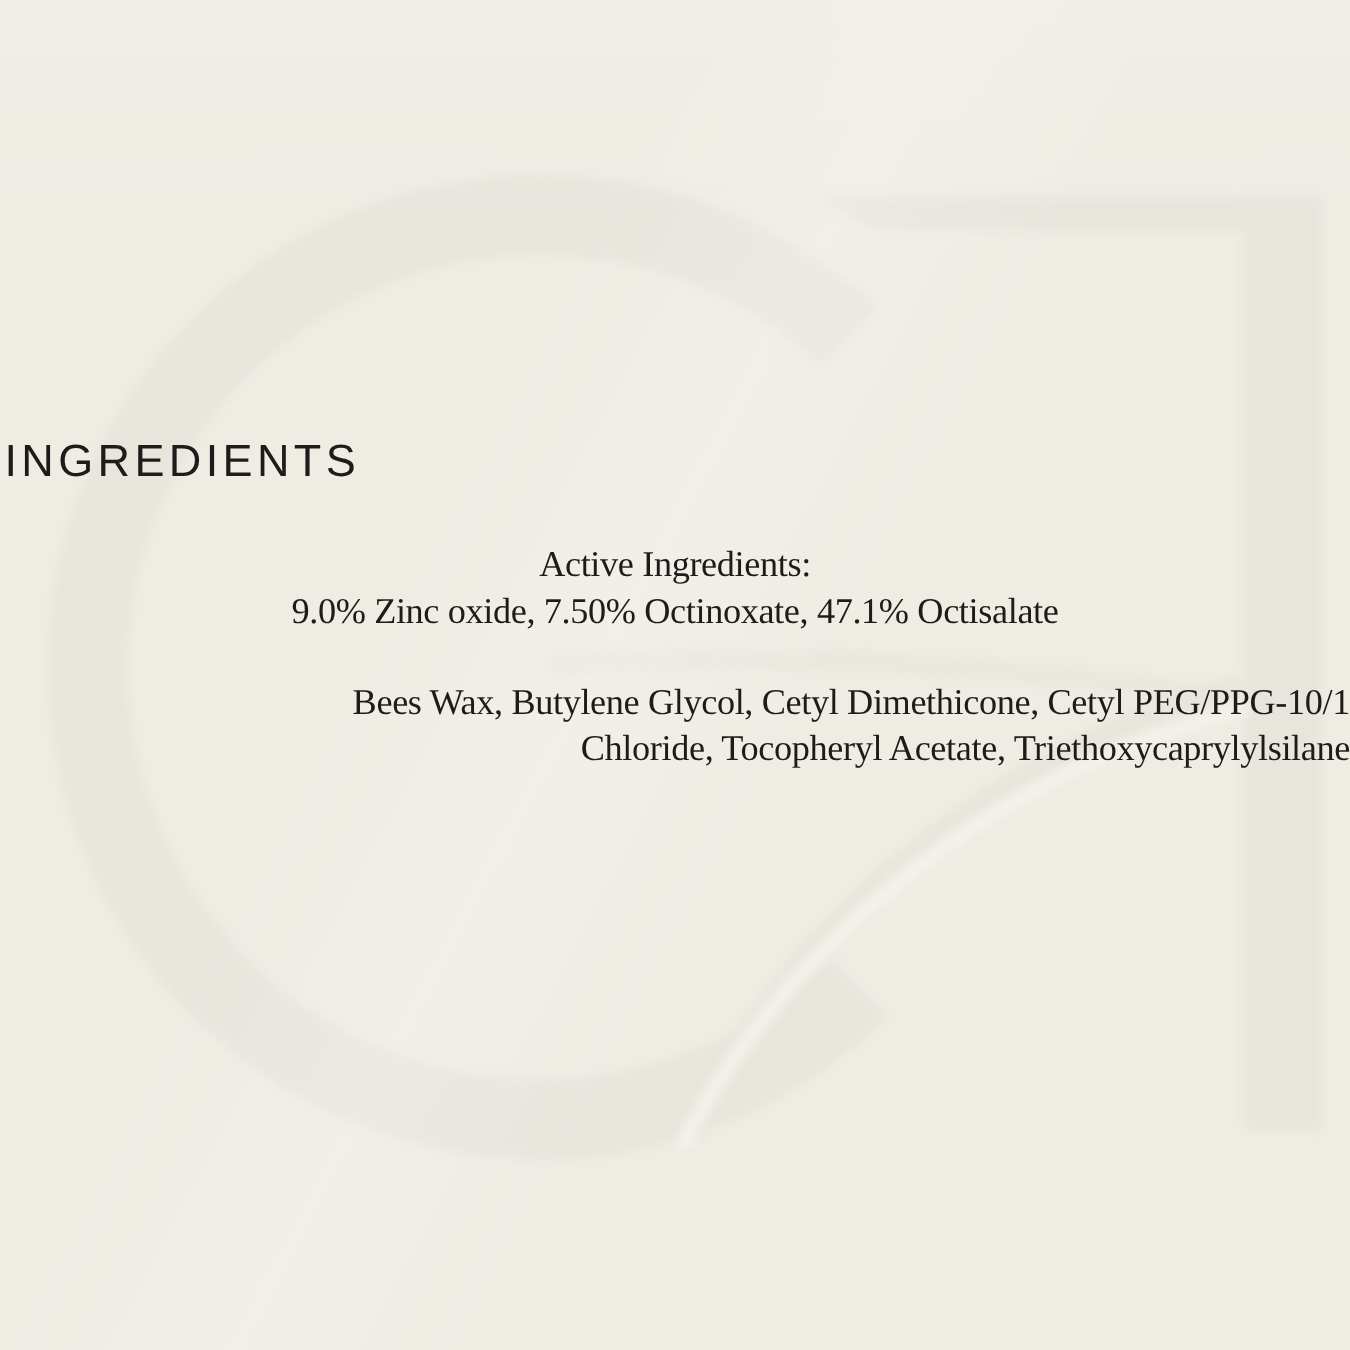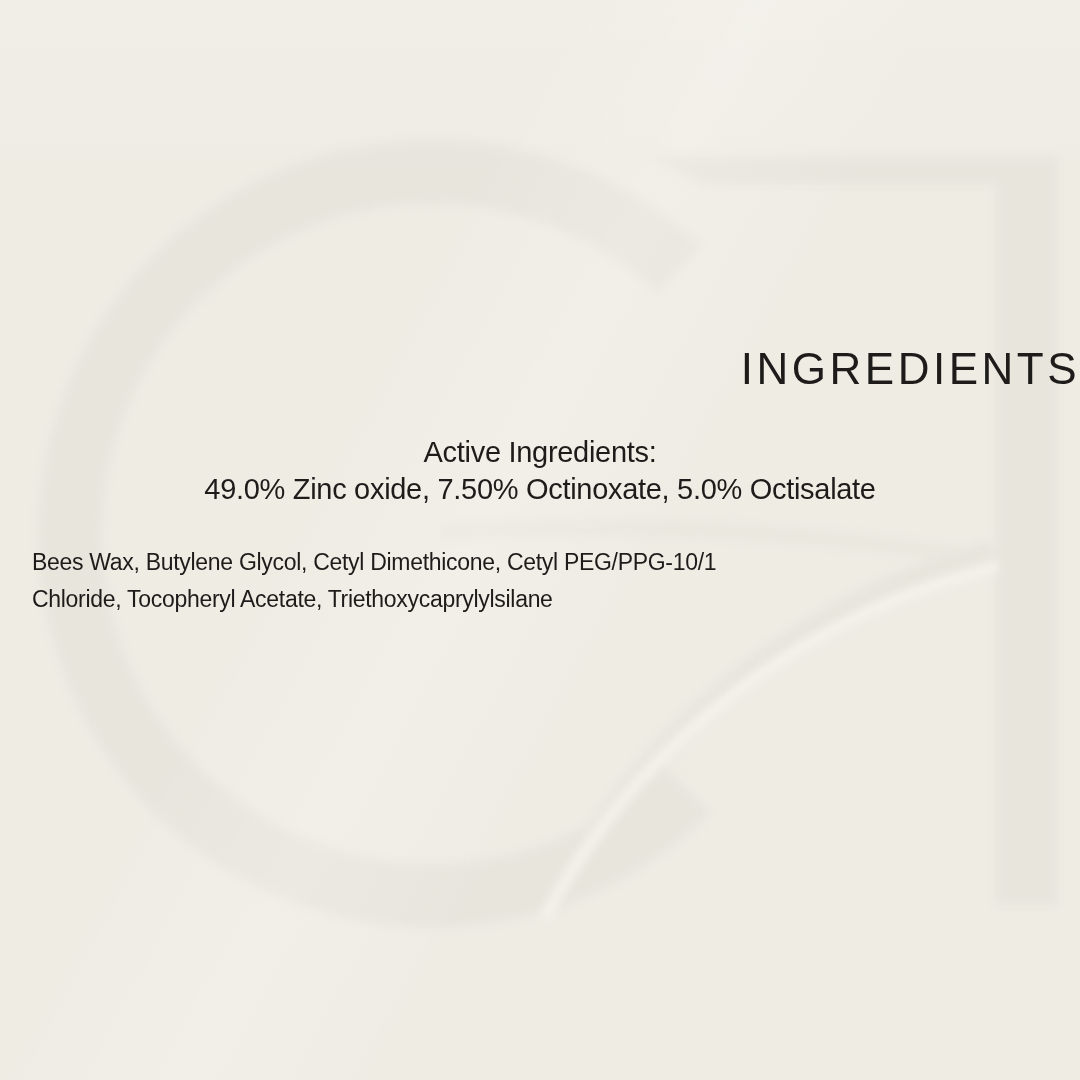--- a/index.html
+++ b/index.html
@@ -37,46 +37,46 @@
         rgba(255,255,255,0.16) 46%,
         rgba(255,255,255,0.00) 58%),
       linear-gradient(180deg,
         rgba(255,255,255,0.10) 0%,
         rgba(255,255,255,0.00) 18%);
     pointer-events: none;
   }
   .title {
     position: absolute;
     top: 351px; left: 0; right: 0;
-    text-align: right;
-    font-size: 44px;
+    text-align: left;
+    font-size: 36px;
     line-height: 35px;
     font-weight: 400;
     letter-spacing: 3.5px;
     text-indent: 3.5px;
     color: var(--text);
   }
   .actives {
     position: absolute;
     top: 434px; left: 0; right: 0;
     text-align: center;
     font-size: 29px;
     line-height: 37px;
     letter-spacing: -0.3px;
   }
   .ingredients {
     position: absolute;
     top: 544px; left: 0; right: 0;
-    text-align: left;
-    font-size: 23px;
+    text-align: right;
+    font-size: 29px;
     line-height: 37px;
     letter-spacing: -0.3px;
     padding-left: 32px;
   }
-  .actives p, .ingredients p { margin: 0; }
+  .actives p, .ingredients p { margin: 0; font-family: Liberation Serif, serif; }
 </style>
 </head>
 <body>
 
 <div class="canvas">
 
   <svg class="watermark" viewBox="0 0 1080 1080" aria-hidden="true">
 
     <path d="M 679 269 A 362 362 0 1 0 688 790" fill="none" stroke="var(--wm)" stroke-width="64"></path>
 
@@ -89,21 +89,21 @@
     <path d="M 553 906 A 700 700 0 0 1 992 552" fill="none" stroke="var(--wm)" stroke-width="24"></path>
     <path d="M 545 917 A 700 700 0 0 1 998 566" fill="none" stroke="var(--wm-light)" stroke-width="12"></path>
   </svg>
 
   <div class="sheen"></div>
 
   <h1 class="title">INGREDIENTS</h1>
 
   <div class="actives">
     <p>Active Ingredients:</p>
-    <p>49.0% Zinc oxide, 7.50% Octinoxate, 5.0% Octisalate</p>
+    <p>9.0% Zinc oxide, 7.50% Octinoxate, 47.1% Octisalate</p>
   </div>
 
   <div class="ingredients">
     <p>Bees Wax, Butylene Glycol, Cetyl Dimethicone, Cetyl PEG/PPG-10/1</p>
     <p>Chloride, Tocopheryl Acetate, Triethoxycaprylylsilane</p>
   </div>
 
 </div>
 
 </body></html>

